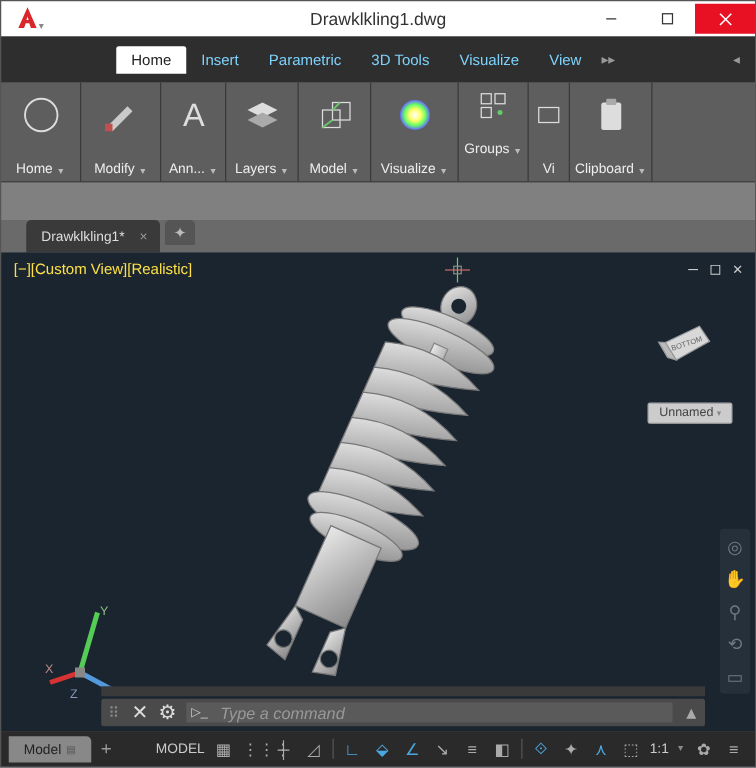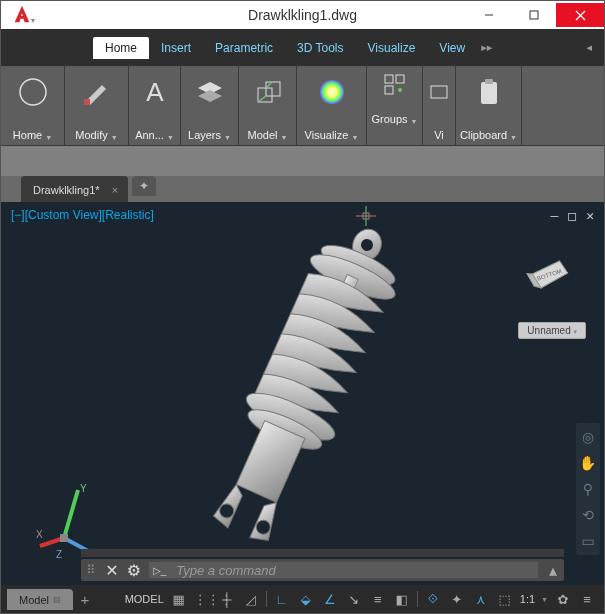--- a/index.html
+++ b/index.html
@@ -20,21 +20,21 @@
 .ribbon-panel { border-right: 1px solid #3a3a3a; display: flex; flex-direction: column; align-items: center; justify-content: space-between; padding: 6px 4px 2px 4px; min-width: 50px; }
 .ribbon-panel .icon-area { display:flex; align-items:center; justify-content:center; height: 40px;}
 .ribbon-panel .label { color: #eee; font-size: 11px; padding-bottom: 2px; display:flex; align-items:flex-end; gap:3px;}
 .ribbon-panel .label .drop { font-size: 7px; color:#bbb;}
 .gap-row { height: 30px; background: #808080; }
 .doc-tabs { height: 26px; background: #6a6a6a; display: flex; padding-left: 20px; gap: 0; }
 .doc-tab { background: #3a3a3a; color: #ddd; font-size: 11px; padding: 5px 10px 4px 12px; border-radius: 4px 4px 0 0; display: flex; align-items: center; gap: 12px; margin-right:4px;}
 .doc-tab .x { color: #999; font-size: 11px; }
 .add-tab { background: #555; color: #bbb; width: 24px; height: 20px; border-radius: 4px 4px 0 0; display:flex; align-items:center; justify-content:center; font-size:12px;}
 .viewport { flex: 1; background: #1a2530; position: relative; overflow: hidden; }
-.view-label { position: absolute; top: 6px; left: 10px; color: #0ea5e9; font-size: 12px; }
+.view-label { position: absolute; top: 6px; left: 10px; color: #fde047; font-size: 12px; }
 .vp-controls { position: absolute; top: 6px; right: 10px; color: #ccc; font-size: 13px; display: flex; gap: 10px; }
 .vp-controls span { font-family: monospace; }
 .nav-label { position: absolute; top: 120px; right: 18px; background: #ccc; color: #444; font-size: 10px; padding: 2px 8px; border-radius: 2px; border:1px solid #aaa;}
 .viewcube { position: absolute; top: 55px; right: 30px; width: 50px; height: 40px; }
 .right-tools { position: absolute; right: 4px; bottom: 30px; width: 24px; background: rgba(50,60,70,0.5); border-radius: 3px; padding: 6px 0; display:flex; flex-direction:column; gap:10px; align-items:center;}
 .right-tools span { color: #6b7a85; font-size: 14px;}
 .ucs { position: absolute; bottom: 35px; left: 35px; width: 70px; height: 70px; }
 .cmd-line { position: absolute; bottom: 4px; left: 80px; right: 40px; height: 22px; background: #4a4a4a; display:flex; align-items:center; border-radius:2px;}
 .cmd-line .handle { width:20px; color:#888; text-align:center; font-size:12px;}
 .cmd-line .tool { width:22px; color:#ddd; text-align:center;}

